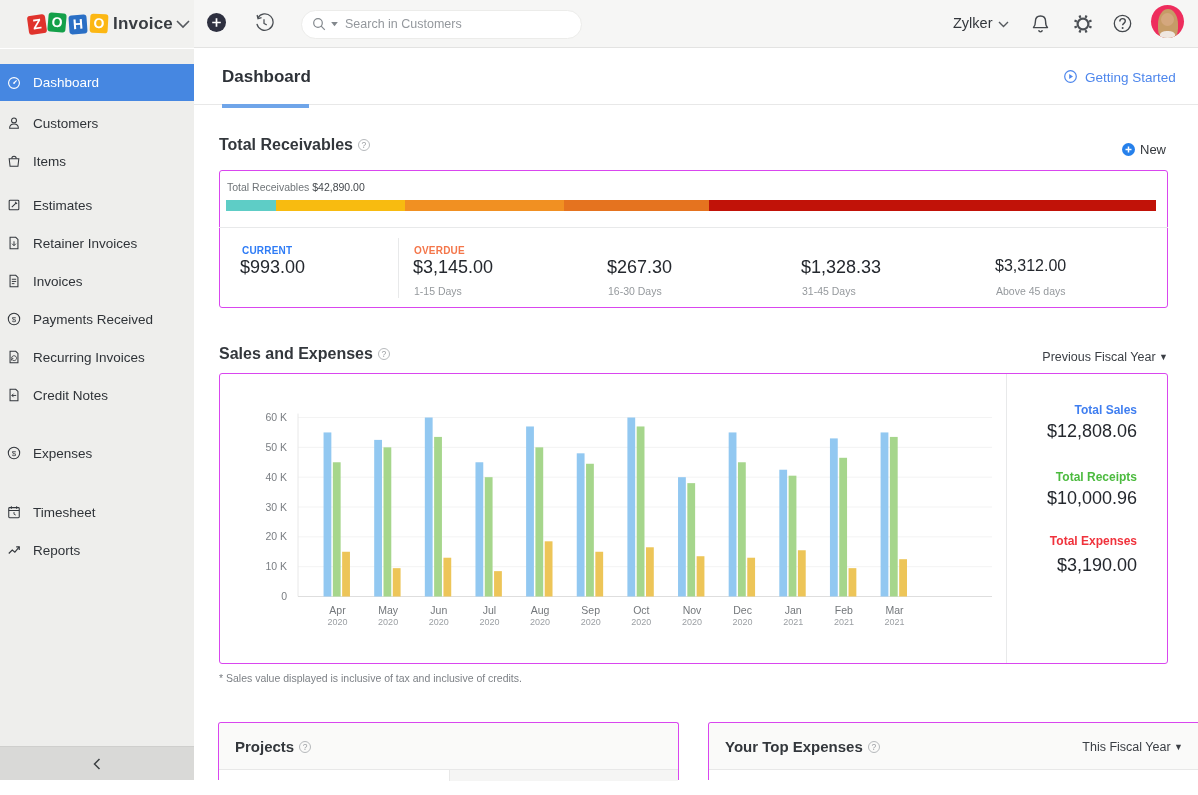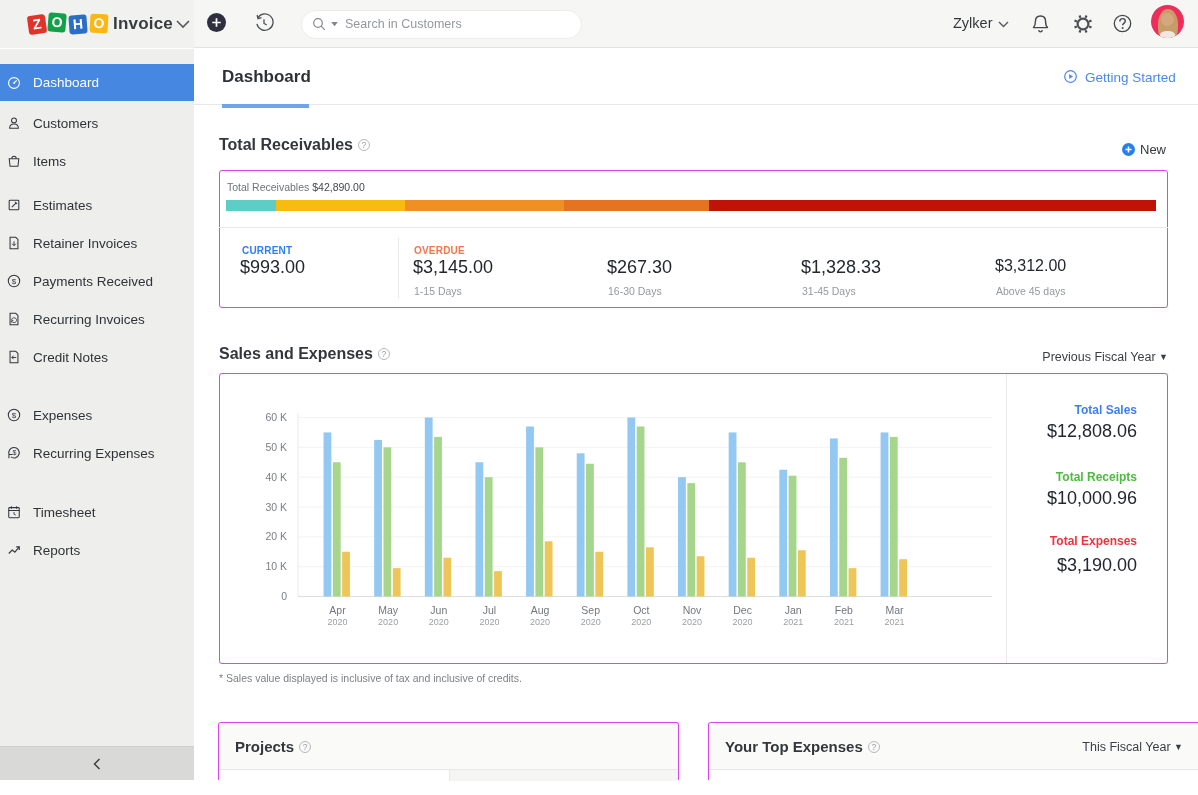--- a/index.html
+++ b/index.html
@@ -114,20 +114,26 @@
       </svg>Estimates
   </div>
   <div class="mitem">
     <svg viewBox="0 0 16 16">
         <path d="M3.5 1.5 H10 L12.5 4 V14.5 H3.5 Z" fill="none" stroke="#33373c" stroke-width="1.2"></path>
         <path d="M8 6 V11 M5.8 8.8 L8 11 L10.2 8.8" fill="none" stroke="#33373c" stroke-width="1.1"></path>
       </svg>Retainer Invoices
   </div>
   <div class="mitem">
     <svg viewBox="0 0 16 16">
+        <path d="M3.5 1.5 H10 L12.5 4 V14.5 H3.5 Z" fill="none" stroke="#33373c" stroke-width="1.2"></path>
+        <path d="M5.5 6 H10.5 M5.5 8.5 H10.5 M5.5 11 H8.5" stroke="#33373c" stroke-width="1.1"></path>
+      </svg>Invoices
+  </div>
+  <div class="mitem">
+    <svg viewBox="0 0 16 16">
         <circle cx="8" cy="8" r="6.5" fill="none" stroke="#33373c" stroke-width="1.2"></circle>
         <text x="8" y="11.3" font-size="9" fill="#33373c" text-anchor="middle" font-family="Liberation Sans">$</text>
       </svg>Payments Received
   </div>
   <div class="mitem">
     <svg viewBox="0 0 16 16">
         <path d="M3.5 1.5 H10 L12.5 4 V14.5 H3.5 Z" fill="none" stroke="#33373c" stroke-width="1.2"></path>
         <path d="M5.3 9.2 A2.8 2.8 0 1 1 6 11.2 M5.2 12 V9.9 H7.3" fill="none" stroke="#33373c" stroke-width="1"></path>
       </svg>Recurring Invoices
   </div>
@@ -136,26 +142,20 @@
         <path d="M3.5 1.5 H10 L12.5 4 V14.5 H3.5 Z" fill="none" stroke="#33373c" stroke-width="1.2"></path>
         <path d="M5.5 8.5 H10.5 M7.5 6.5 L5.5 8.5 L7.5 10.5" fill="none" stroke="#33373c" stroke-width="1.1"></path>
       </svg>Credit Notes
   </div>
   <div class="mgap3"></div>
   <div class="mitem">
     <svg viewBox="0 0 16 16">
         <circle cx="8" cy="8" r="6.5" fill="none" stroke="#33373c" stroke-width="1.2"></circle>
         <text x="8" y="11.3" font-size="9" fill="#33373c" text-anchor="middle" font-family="Liberation Sans">$</text>
       </svg>Expenses
-  </div>
-  <div class="mitem">
-    <svg viewBox="0 0 16 16">
-        <path d="M2.3 9.5 A6 6 0 1 1 4.5 12.5 M2.2 14 V9.7 H6.5" fill="none" stroke="#33373c" stroke-width="1.2"></path>
-        <text x="8.6" y="10.6" font-size="8" fill="#33373c" text-anchor="middle" font-family="Liberation Sans">$</text>
-      </svg>Recurring Expenses
   </div>
   <div class="mgap3" style="height:21px;"></div>
   <div class="mitem">
     <svg viewBox="0 0 16 16">
         <rect x="2" y="3" width="12" height="11.5" rx="1" fill="none" stroke="#33373c" stroke-width="1.2"></rect>
         <path d="M2 6.2 H14 M5 1.5 V4.2 M11 1.5 V4.2" stroke="#33373c" stroke-width="1.2"></path>
         <path d="M8 8 V10.5 L10 11.5" fill="none" stroke="#33373c" stroke-width="1"></path>
       </svg>Timesheet
   </div>
   <div class="mitem">

